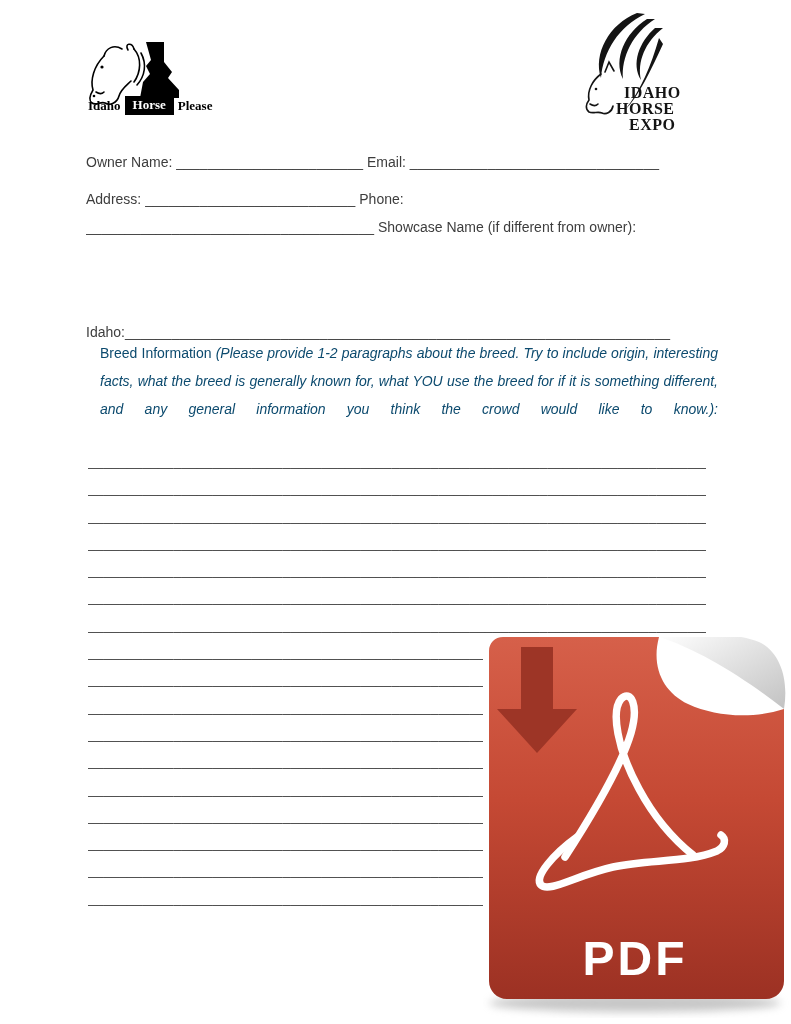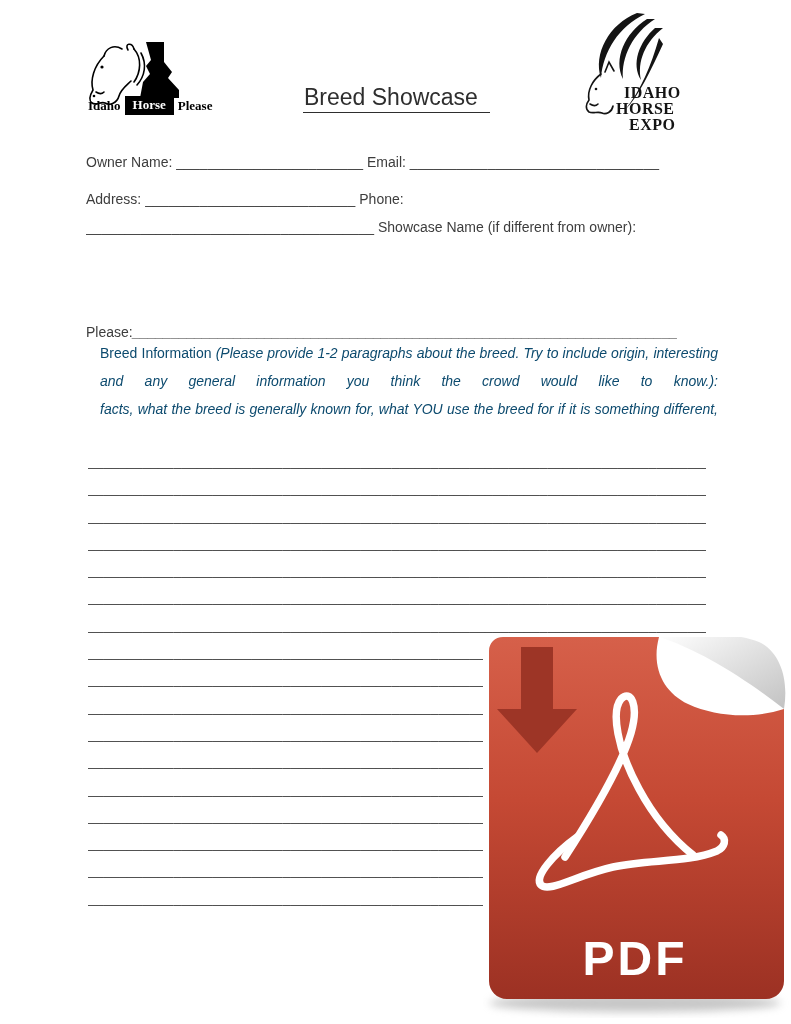--- a/index.html
+++ b/index.html
@@ -21,21 +21,21 @@
     padding:0 12px 2px 1px;
   }
   .expo-logo{position:absolute;left:579px;top:12px;width:122px;height:124px;}
   
   .fline{
     position:absolute;left:86px;width:622px;height:28px;line-height:28px;
     font-size:14px;white-space:nowrap;overflow:hidden;
   }
   .l1{top:148px;} .l2{top:185px;} .l3{top:213px;} .l4{top:241px;}
   .breedline{top:318px;}
-  .breedline .dash{font-style:italic;}
+  .breedline .dash{}
   
   .info{position:absolute;left:88px;top:339px;width:618px;font-size:14px;color:#0c4a6e;margin-left:12px;}
   .info .jl{height:28px;line-height:28px;text-align:justify;text-align-last:justify;overflow:hidden;}
   .info .nl{height:28px;line-height:28px;white-space:nowrap;overflow:hidden;}
   .info .it{font-style:italic;}
   
   .rules{position:absolute;left:88px;top:448px;width:618px;}
   .rline{
     height:27.3px;line-height:27.3px;font-size:14px;color:#474747;
     white-space:nowrap;overflow:hidden;
@@ -65,23 +65,20 @@
 
       <path d="M62,2 L80,2 L80,22 L88,32 L84,38 L95,50 L95,58 L56,58 L59,42 L66,34 L62,26 L67,20 Z" fill="#000"></path>
     </svg>
     <div class="council-text">
       <span>Idaho</span>
       <span class="box">Horse</span>
       <span>Please</span>
     </div>
   </div>
 
-  <div class="page-title">
-    <span>Breed Showcase</span>
-  </div>
 
   <div class="expo-logo">
     <svg width="122" height="124" viewBox="0 0 122 124">
       <g fill="#141414">
         <path d="M66,2 C40,14 24,40 22,66 C14,42 30,12 58,1 Z"></path>
         <path d="M76,7 C54,21 42,45 44,67 C34,47 46,21 68,7 Z"></path>
         <path d="M84,16 C66,30 58,50 62,68 C52,52 60,30 76,16 Z"></path>
         <path d="M80,26 C72,54 62,78 46,98 C60,84 72,58 84,32 Z"></path>
       </g>
       <g stroke="#141414" stroke-width="1.6" fill="none" stroke-linecap="round">
@@ -96,29 +93,29 @@
         <text x="50" y="118" font-size="16">EXPO</text>
       </g>
     </svg>
   </div>
 
   <div class="fline l1">Owner Name: ________________________ Email: ________________________________</div>
   <div class="fline l2">Address: ___________________________ Phone:</div>
   <div class="fline l3">_____________________________________ Showcase Name (if different from owner):</div>
 
   <div class="fline breedline">
-    <span>Please:</span><span class="dash">______________________________________________________________________</span>
+    <span>Idaho:</span><span class="dash">______________________________________________________________________</span>
   </div>
 
   <div class="info">
     <div class="jl">
       <span>Breed Information </span><span class="it">(Please provide 1-2 paragraphs about the breed. Try to include origin, interesting</span>
     </div>
+    <div class="jl it">facts, what the breed is generally known for, what YOU use the breed for if it is something different,</div>
     <div class="jl it">and any general information you think the crowd would like to know.):</div>
-    <div class="jl it">facts, what the breed is generally known for, what YOU use the breed for if it is something different,</div>
   </div>
 
   <div class="rules">
       <div class="rline">__________________________________________________________________________________</div>
       <div class="rline">__________________________________________________________________________________</div>
       <div class="rline">__________________________________________________________________________________</div>
       <div class="rline">__________________________________________________________________________________</div>
       <div class="rline">__________________________________________________________________________________</div>
       <div class="rline">__________________________________________________________________________________</div>
       <div class="rline">__________________________________________________________________________________</div>

